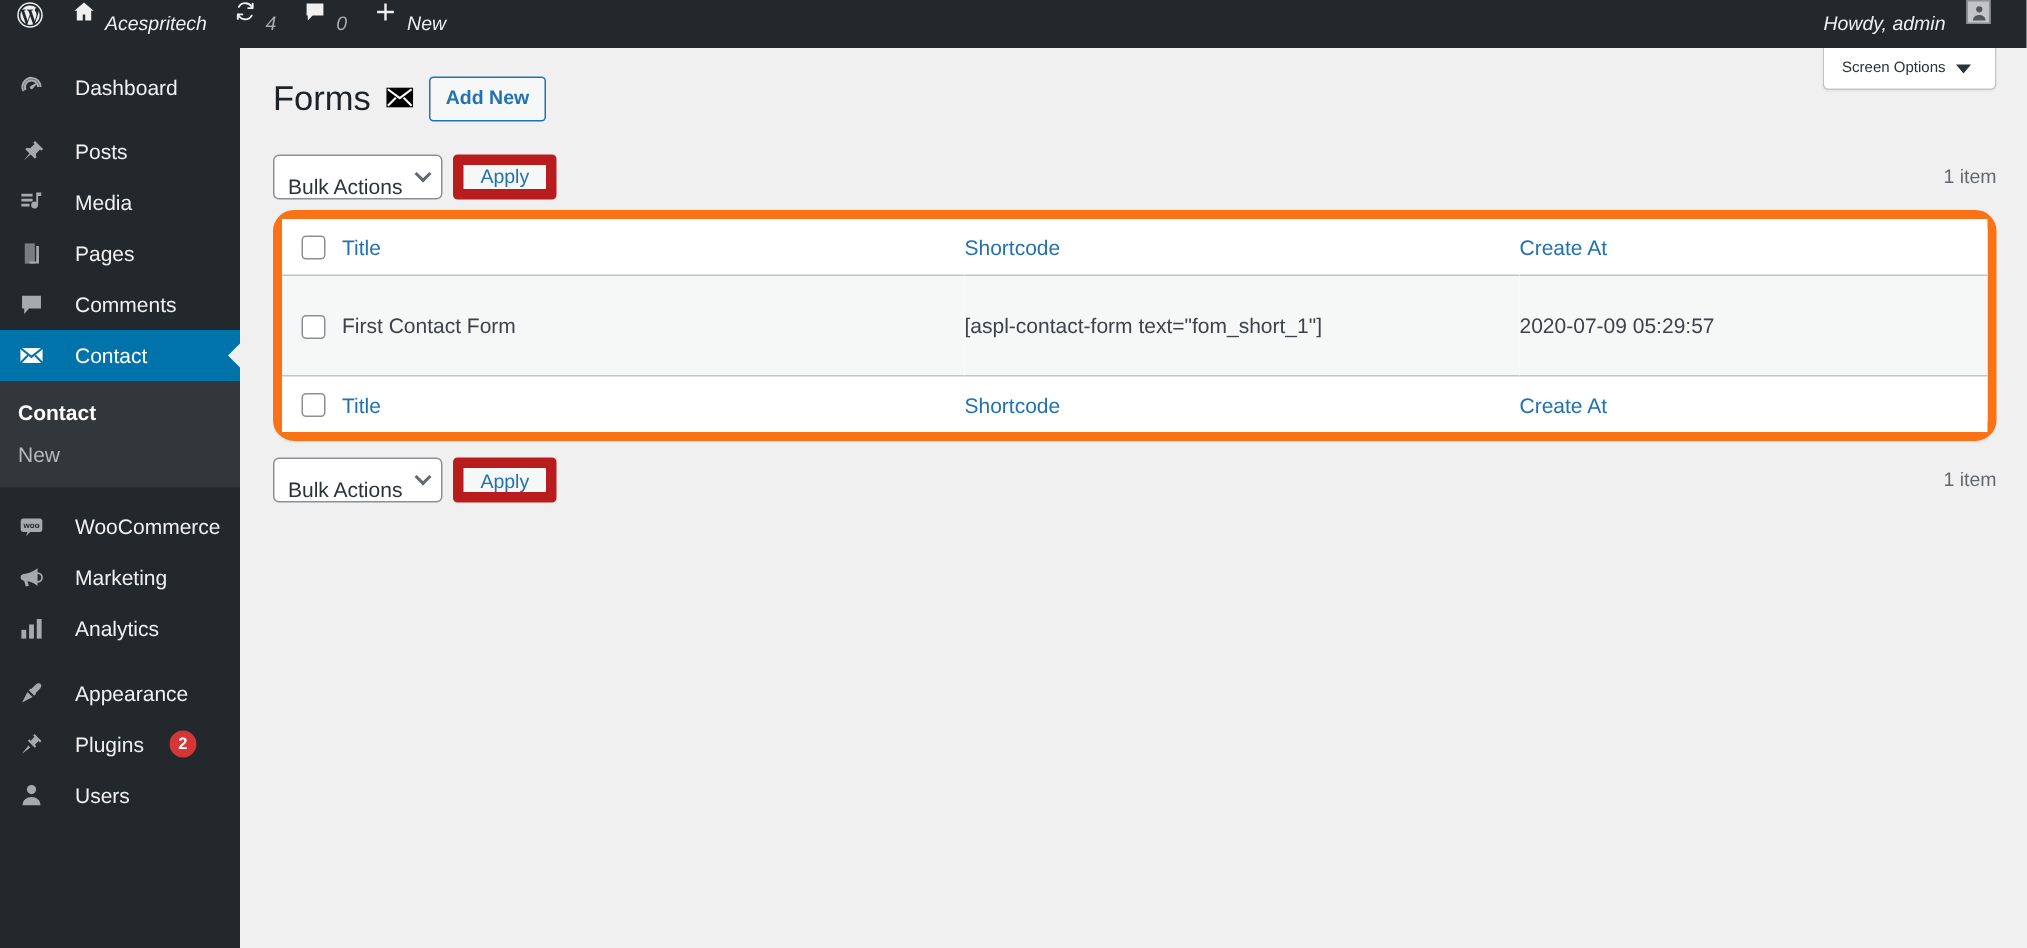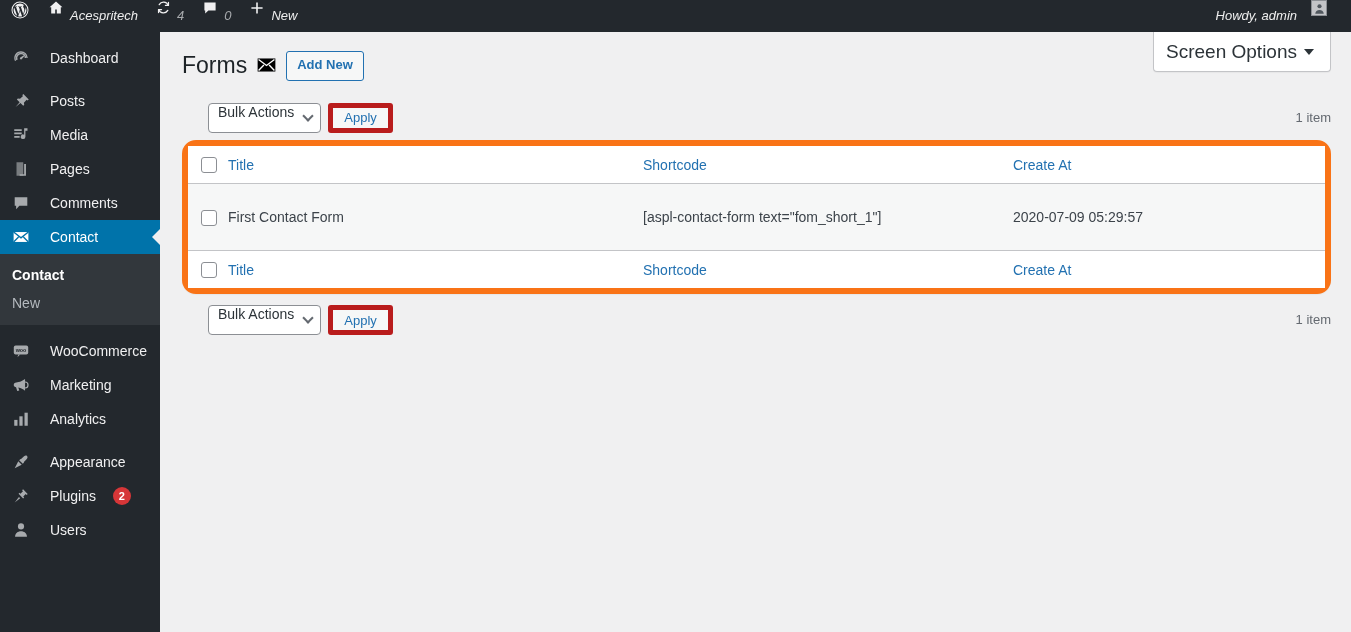--- a/index.html
+++ b/index.html
@@ -126,23 +126,23 @@
     position: absolute;
     top: 0; right: 20px;
     height: 34px;
   }
   #screen-options-btn {
     margin-top: 0;
     background: #fff;
     border: 1px solid #c3c4c7;
     border-top: none;
     border-radius: 0 0 4px 4px;
-    height: 40px;
+    height: 28px;
     padding: 0 16px 0 12px;
-    font-size: 19px;
+    font-size: 10px;
     color: #2c3338;
     display: flex; align-items: center;
     gap: 7px;
     cursor: pointer;
     box-shadow: 0 1px 1px rgba(0,0,0,.04);
   }
   .caret-down {
     width: 0; height: 0;
     border-left: 5px solid transparent;
     border-right: 5px solid transparent;
@@ -189,48 +189,47 @@
   
   .tablenav {
     display: flex; align-items: center;
     height: 30px;
     margin: 0;
   }
   .tablenav.top { margin-top: 22px; margin-bottom: 7px; }
   .tablenav.bottom { margin-top: 11px; }
   .bulk-select {
     position: relative;
-    display: flex; align-items: flex-start;
+    display: flex; align-items: flex-end;
     height: 30px;
     min-width: 112px;
     padding: 0 26px 0 9px;
     background: #fff;
     border: 1px solid #8c8f94;
     border-radius: 4px;
     font-size: 14px;
     color: #2c3338;
     cursor: pointer;
     box-shadow: 0 0 0 transparent;
-    margin-left: 26px;
   }
   .bulk-select .chev {
     position: absolute;
     right: 8px; top: 11px;
     width: 8px; height: 8px;
     border-right: 2px solid #646970;
     border-bottom: 2px solid #646970;
     transform: rotate(45deg);
     margin-top: -3px;
   }
   .btn-secondary {
     margin-left: 7px;
     height: 30px;
     padding: 0 11px;
     background: #f6f7f7;
-    border: 5px solid #b91c1c;
+    border: 7px solid #b91c1c;
     border-radius: 3px;
     color: #2271b1;
     font-size: 13px;
     cursor: pointer;
     display: flex; align-items: center;
   }
   .displaying-num {
     margin-left: auto;
     font-size: 13px;
     color: #646970;

